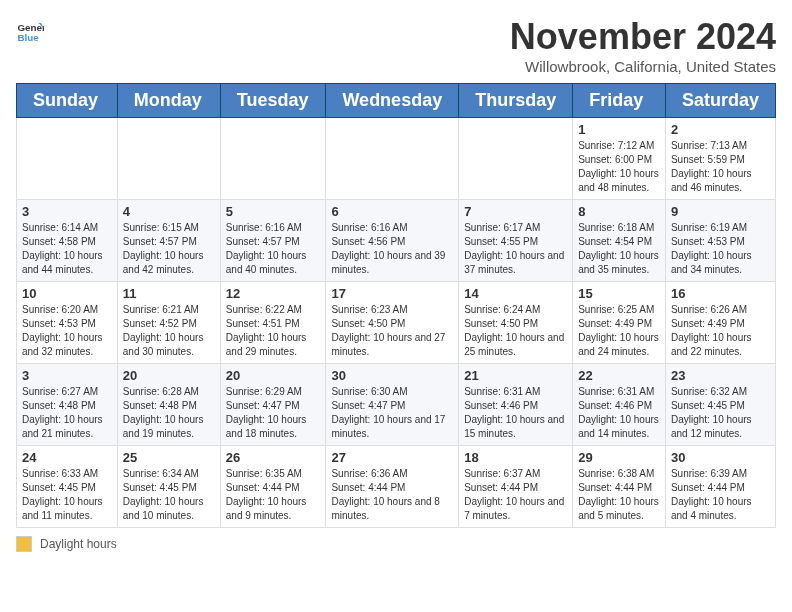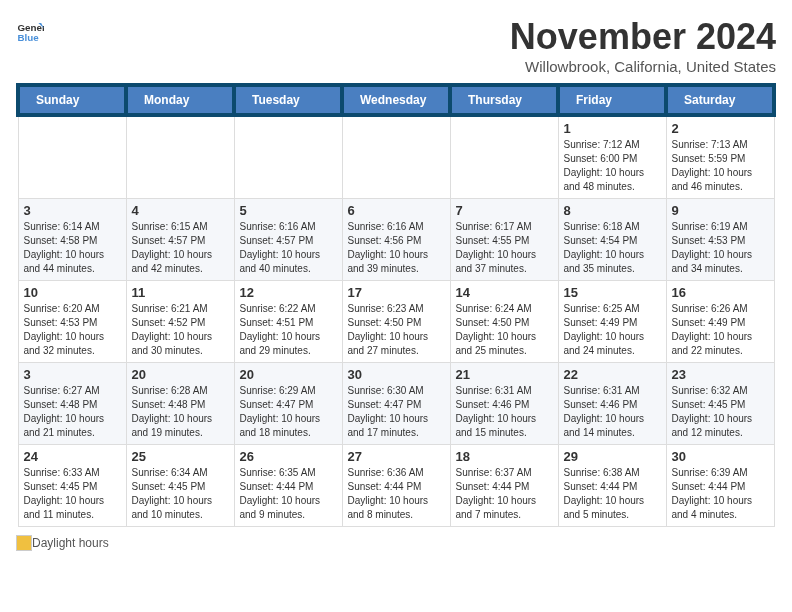--- a/index.html
+++ b/index.html
@@ -38,25 +38,25 @@
       color: #555;
     }
     .calendar {
       width: 100%;
       border-collapse: collapse;
       border: 1px solid #ccc;
     }
     .calendar th {
       background: #4a7fc1;
       color: #fff;
-      font-size: 12px;
+      font-size: 18px;
       font-weight: bold;
       padding: 6px 16px;
       text-align: left;
-      border: 4px solid #0c4a6e;
+      border: 1px solid #0c4a6e;
     }
     .calendar td {
       vertical-align: top;
       padding: 4px 5px;
       border: 1px solid #ddd;
       font-size: 10.5px;
       color: #333;
       width: calc(100% / 7);
       min-height: 80px;
       background: #fff;
@@ -77,20 +77,21 @@
       font-size: 10px;
       color: #333;
       line-height: 1.4;
     }
     .empty-cell {
       background: #fff !important;
     }
     .legend {
       display: flex;
       align-items: center;
+      gap: 8px;
       margin-top: 8px;
       font-size: 12px;
       color: #555;
     }
     .legend-box {
       width: 16px;
       height: 16px;
       background: #f0c040;
       border: 1px solid #ccc;
       display: inline-block;

